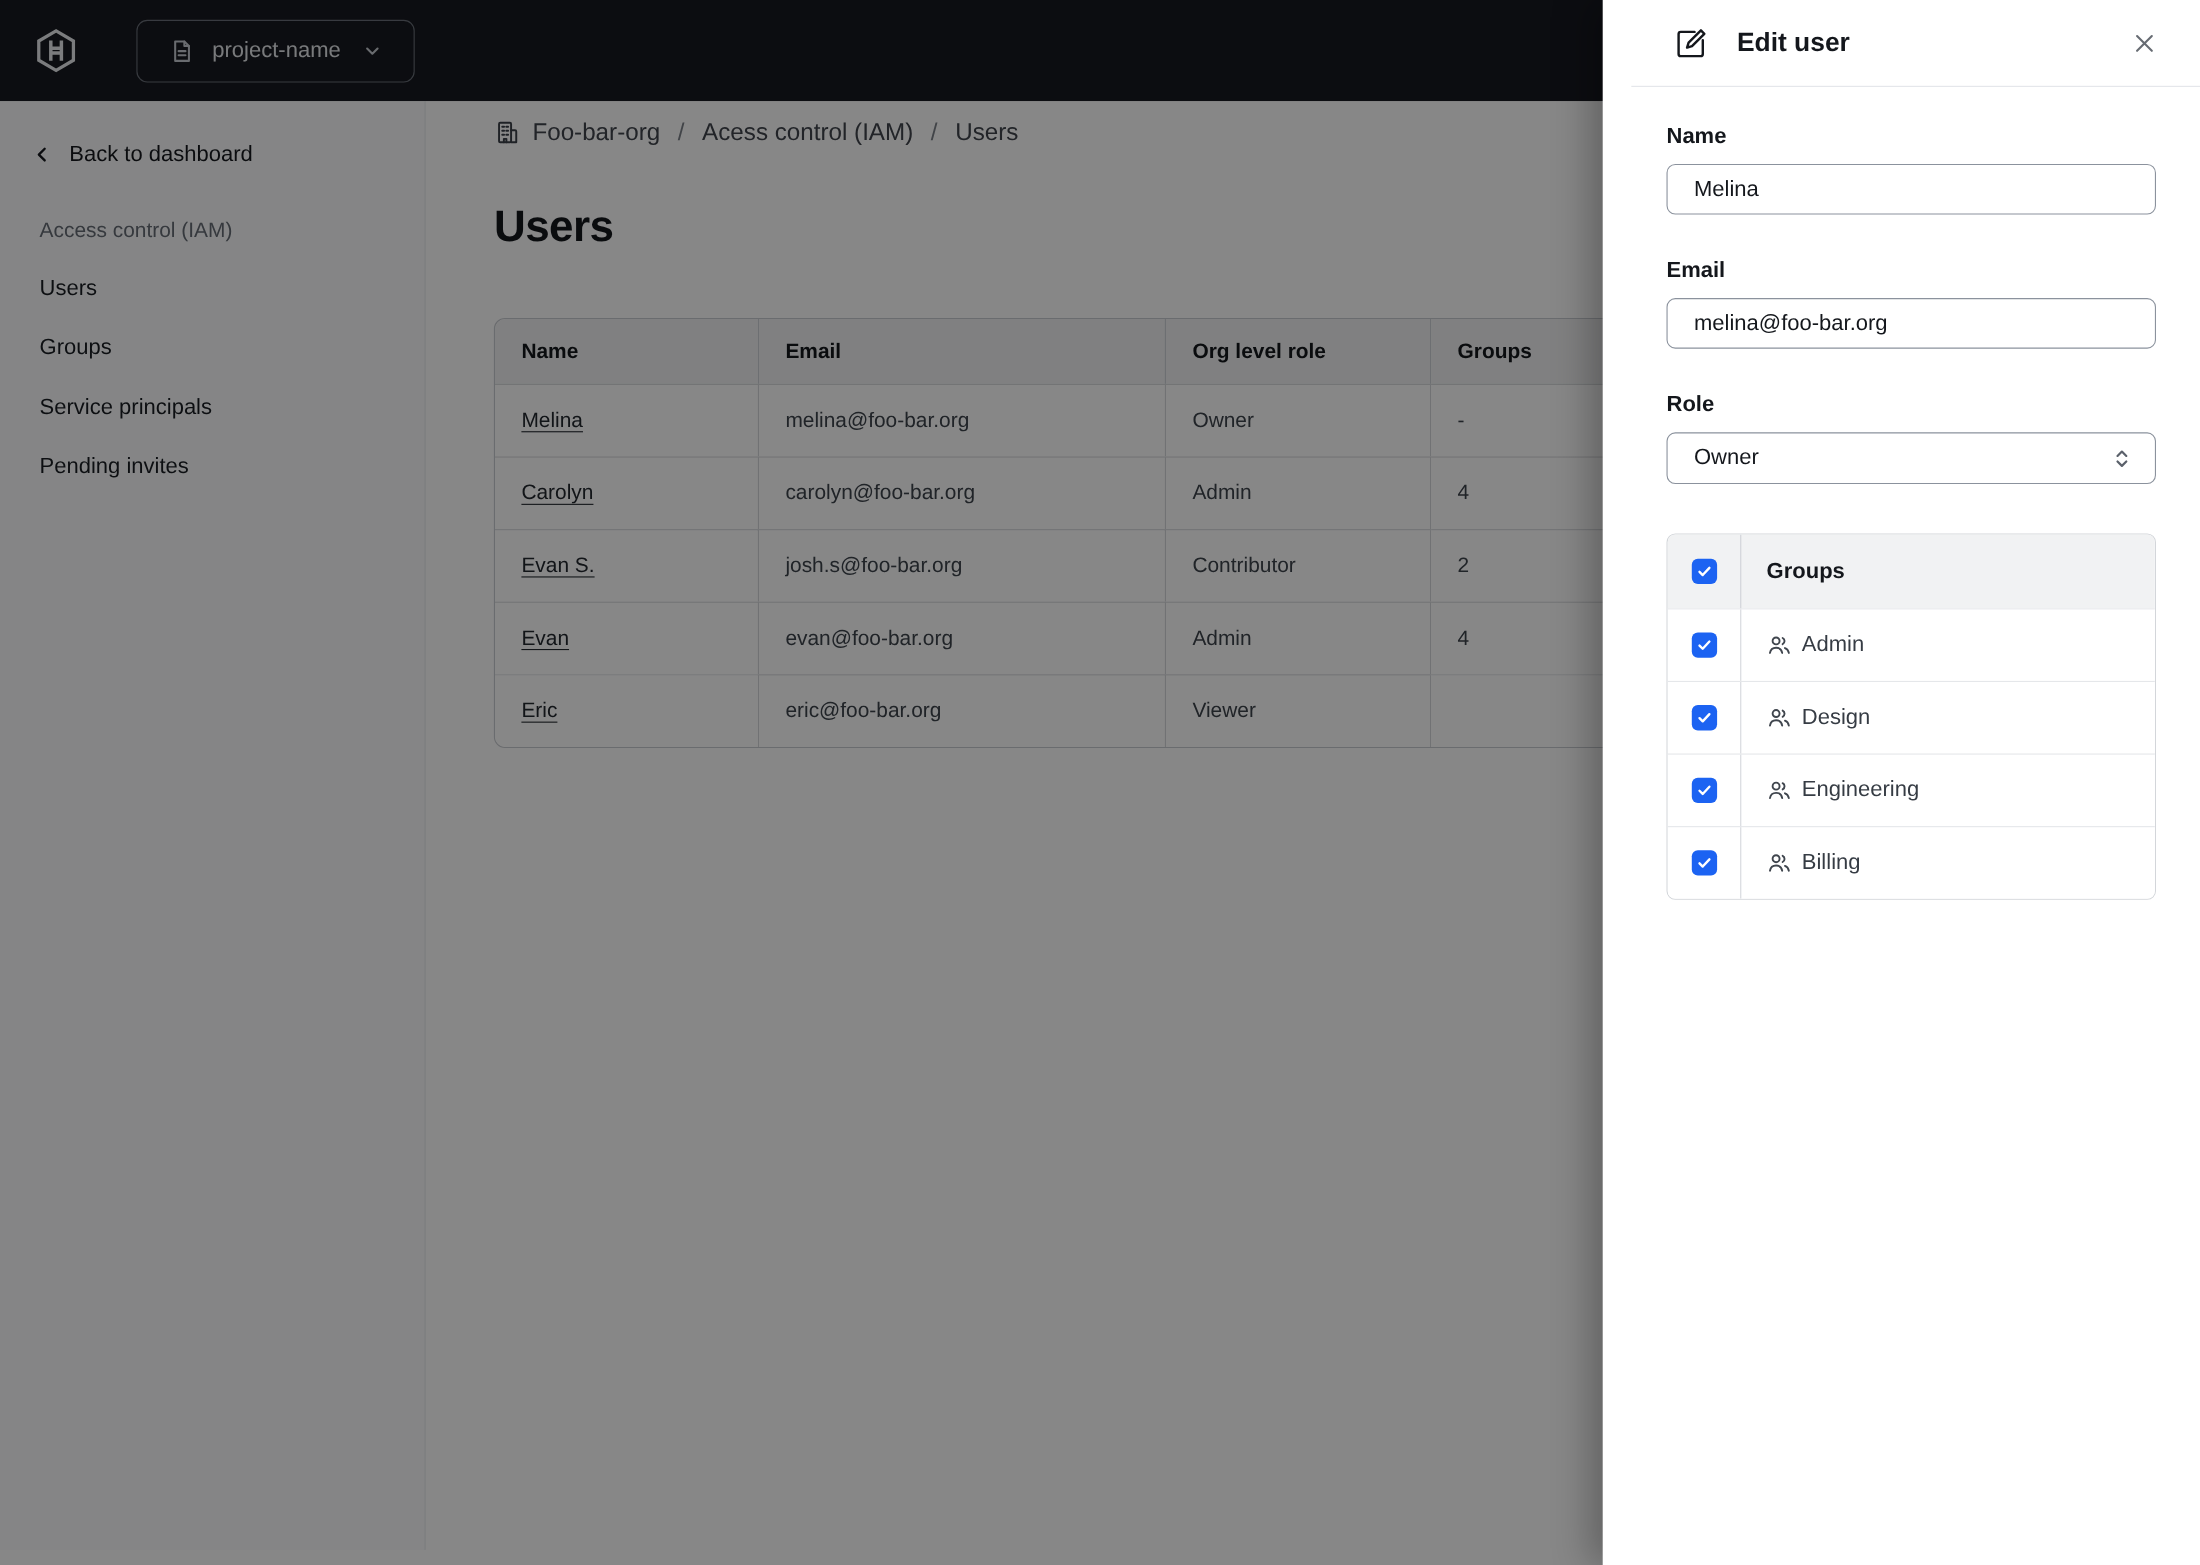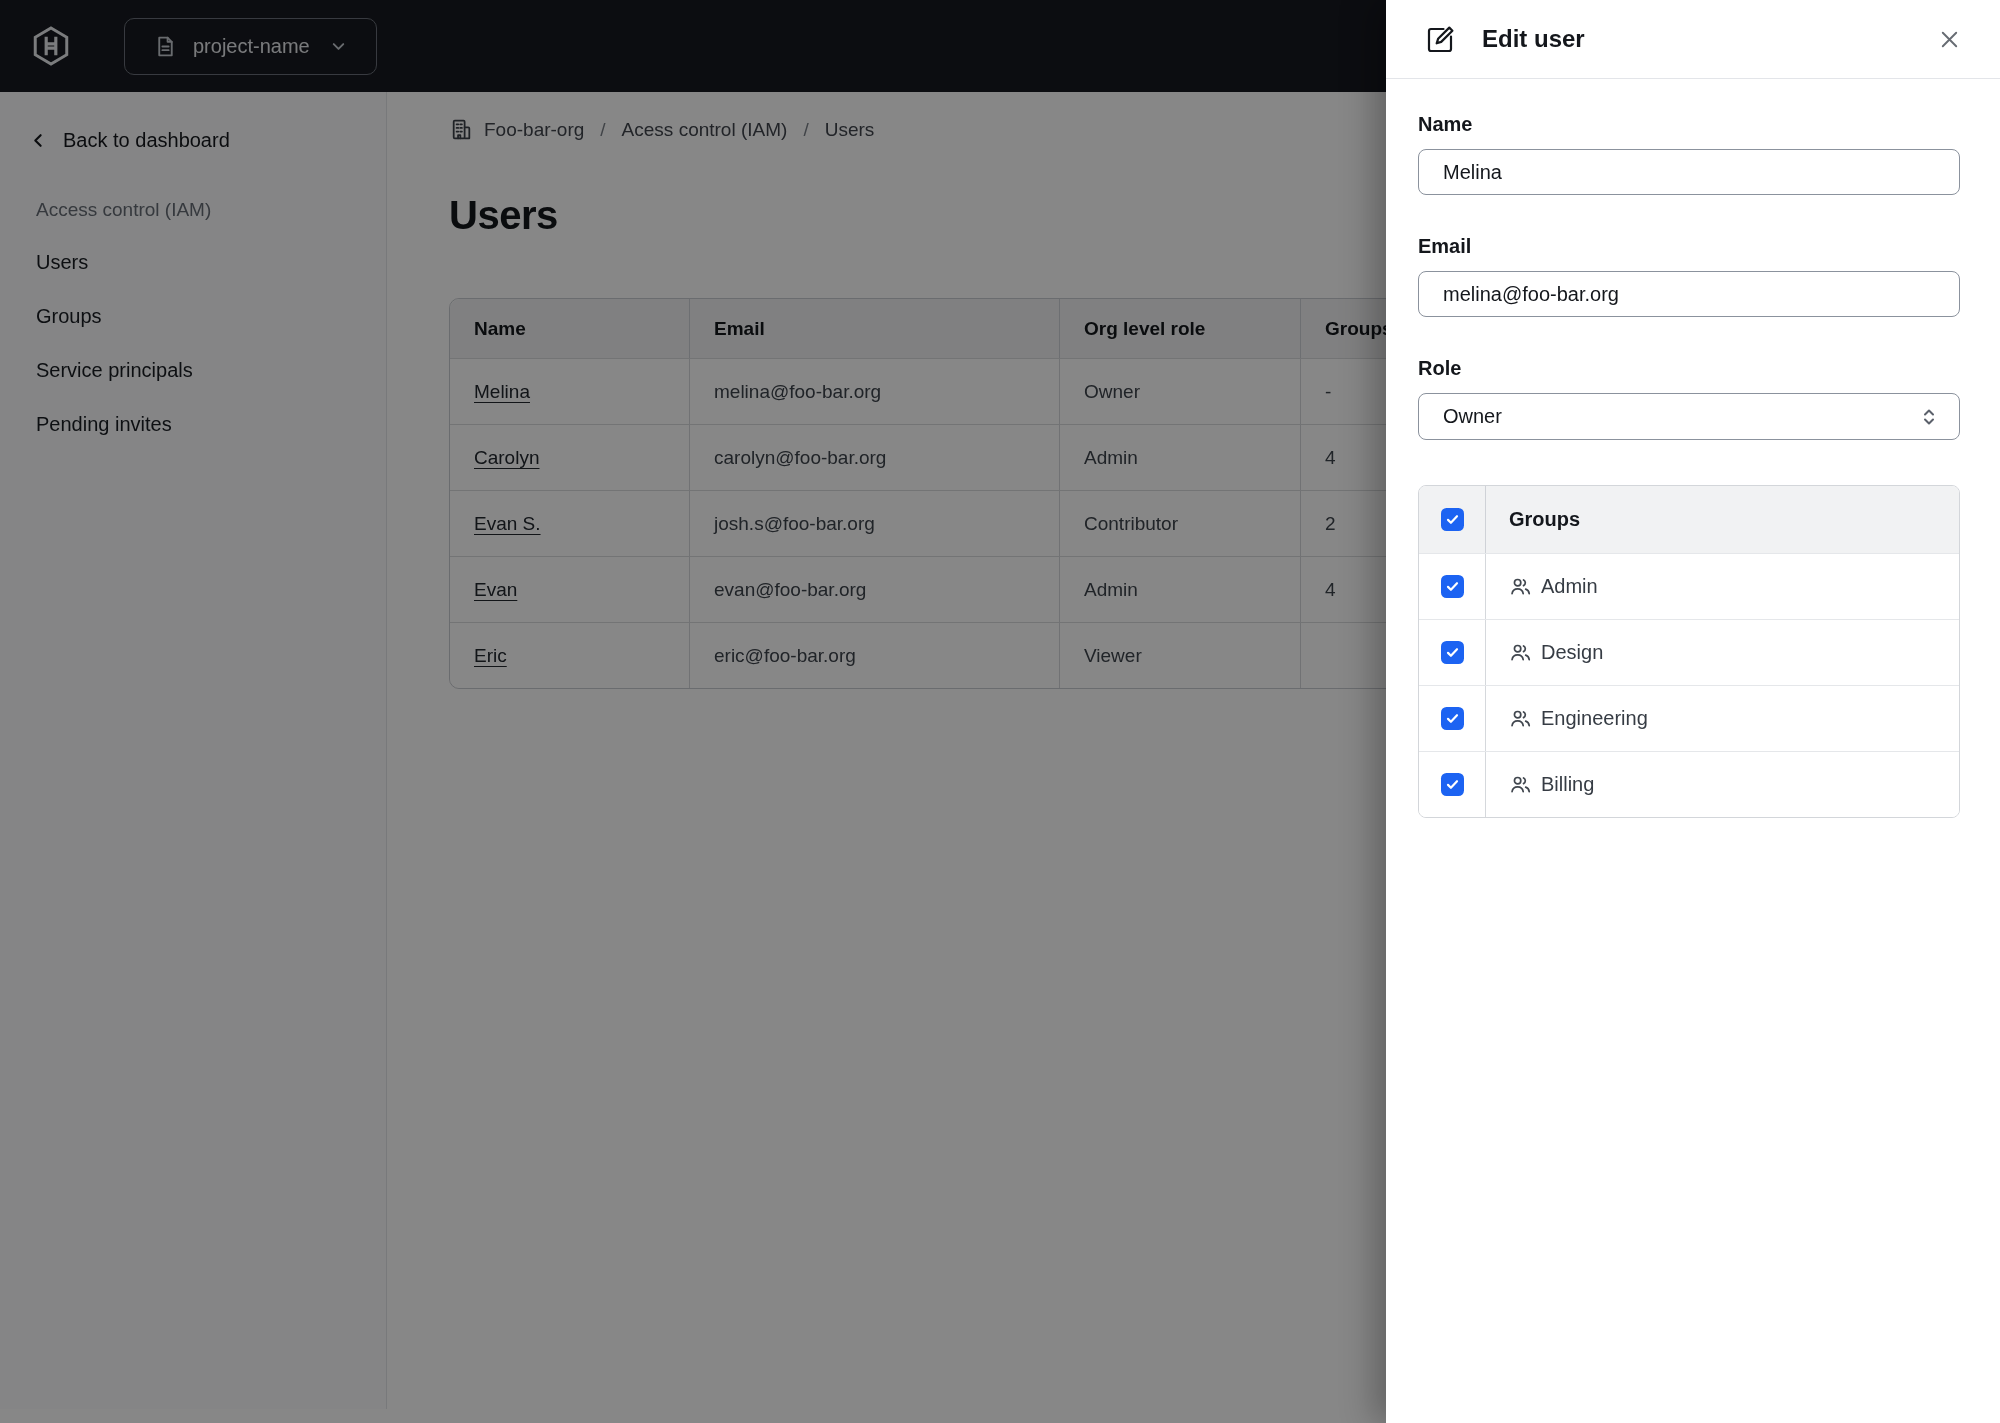--- a/index.html
+++ b/index.html
@@ -31,21 +31,21 @@
   .sidebar{position:absolute;left:0;top:92px;width:387px;bottom:14px;background:#fbfcfd;
     border-right:1px solid var(--border-light);}
   .back-link{display:flex;align-items:center;gap:16px;margin:35px 20px 0 30px;cursor:pointer;
     font-size:20px;color:#15181d;line-height:26px;}
   .back-link svg{width:17px;height:17px;color:#15181d;flex:0 0 auto;}
   .side-section{margin:46px 0 0 36px;font-size:19px;color:var(--text-muted);line-height:22px;}
   .side-item{margin:28px 0 0 36px;font-size:20px;color:#191d23;line-height:26px;cursor:pointer;}
 
   
   .main{position:absolute;left:387px;top:92px;right:0;bottom:0;background:#ffffff;padding-left:62px;}
-  .breadcrumb{display:flex;align-items:center;margin-top:25px;font-size:19px;color:#40454d;}
+  .breadcrumb{display:flex;align-items:center;margin-top:15px;font-size:22px;color:#40454d;}
   .breadcrumb .org-ic{width:25px;height:25px;margin-right:10px;color:#3c4149;}
   .breadcrumb .sep{margin:0 16px;color:#7b8088;}
   .breadcrumb .crumb{cursor:pointer;}
   .page-title{margin-top:50px;font-size:40px;font-weight:700;letter-spacing:-0.5px;color:var(--text-primary);line-height:46px;}
 
   table.users{margin-top:60px;width:1100px;border-collapse:separate;border-spacing:0;
     border:1px solid var(--border-table);border-radius:10px;table-layout:fixed;}
   table.users th{height:59px;background:#f1f2f3;text-align:left;font-size:19px;font-weight:700;
     color:var(--text-primary);padding:0 24px;border-right:1px solid #cfd2d7;}
   table.users th:last-child{border-right:none;}
@@ -55,22 +55,22 @@
     border-top:1px solid #d9dbde;border-right:1px solid var(--border-mid);background:#fff;}
   table.users td:last-child{border-right:none;}
   table.users tr:last-child td:first-child{border-bottom-left-radius:10px;}
   table.users tr:last-child td:last-child{border-bottom-right-radius:10px;}
   .name-link{color:#23282f;text-decoration:underline;text-underline-offset:4px;cursor:pointer;}
 
   
   .scrim{position:absolute;inset:0;background:rgba(0,0,0,0.47);z-index:40;}
 
   
-  .drawer{position:absolute;top:0;right:0;width:614px;height:100%;background:#fff;z-index:50;
-    box-shadow:-12px 0 32px rgba(0,0,0,0.28);}
+  .drawer{position:absolute;top:0;right:0;width:543px;height:100%;background:#fff;z-index:50;
+    box-shadow:-12px 0 32px rgba(0,0,0,0.28);padding-left:26px;}
   .drawer-head{height:79px;display:flex;align-items:center;padding:0 36px 0 38px;
     border-bottom:1px solid var(--border-light);}
   .drawer-head .edit-ic{width:32px;height:32px;color:var(--text-primary);flex:0 0 auto;}
   .drawer-title{margin-left:26px;font-size:24px;font-weight:700;color:var(--text-primary);}
   .close-btn{margin-left:auto;width:30px;height:30px;display:flex;align-items:center;justify-content:center;
     background:none;border:none;cursor:pointer;color:#676c73;}
   .close-btn svg{width:23px;height:23px;}
 
   .drawer-body{padding:0 40px 0 32px;}
   .field-label{margin-top:33px;font-size:20px;font-weight:700;color:var(--text-primary);line-height:24px;}

